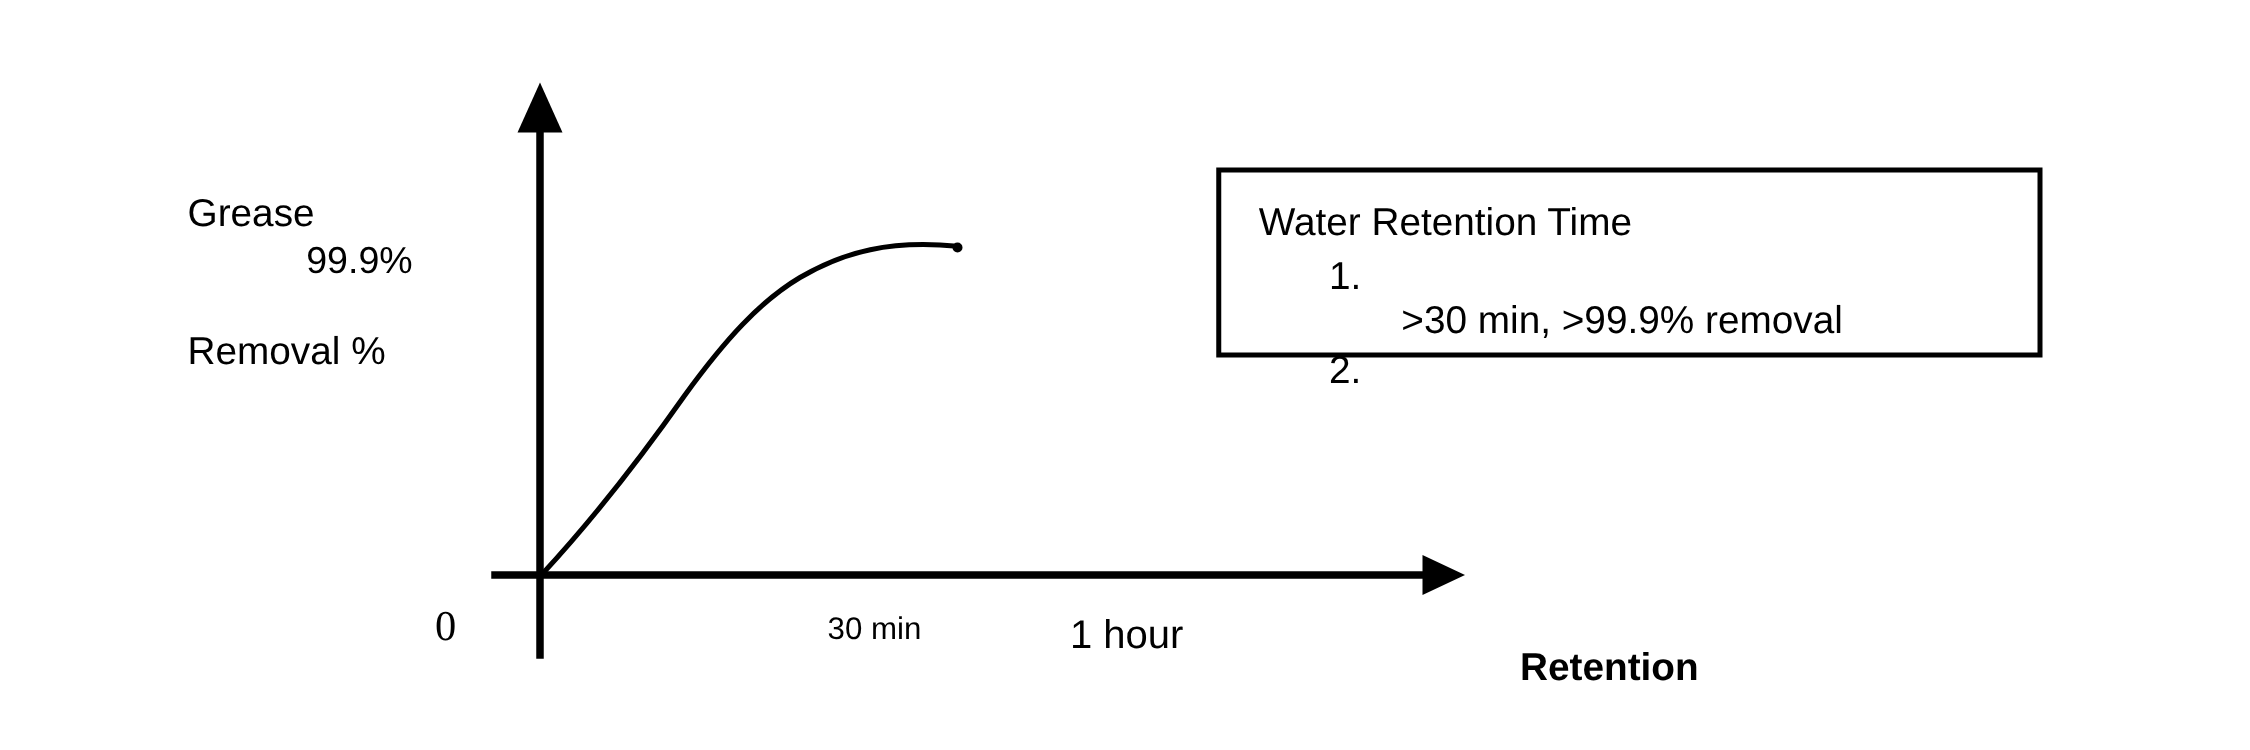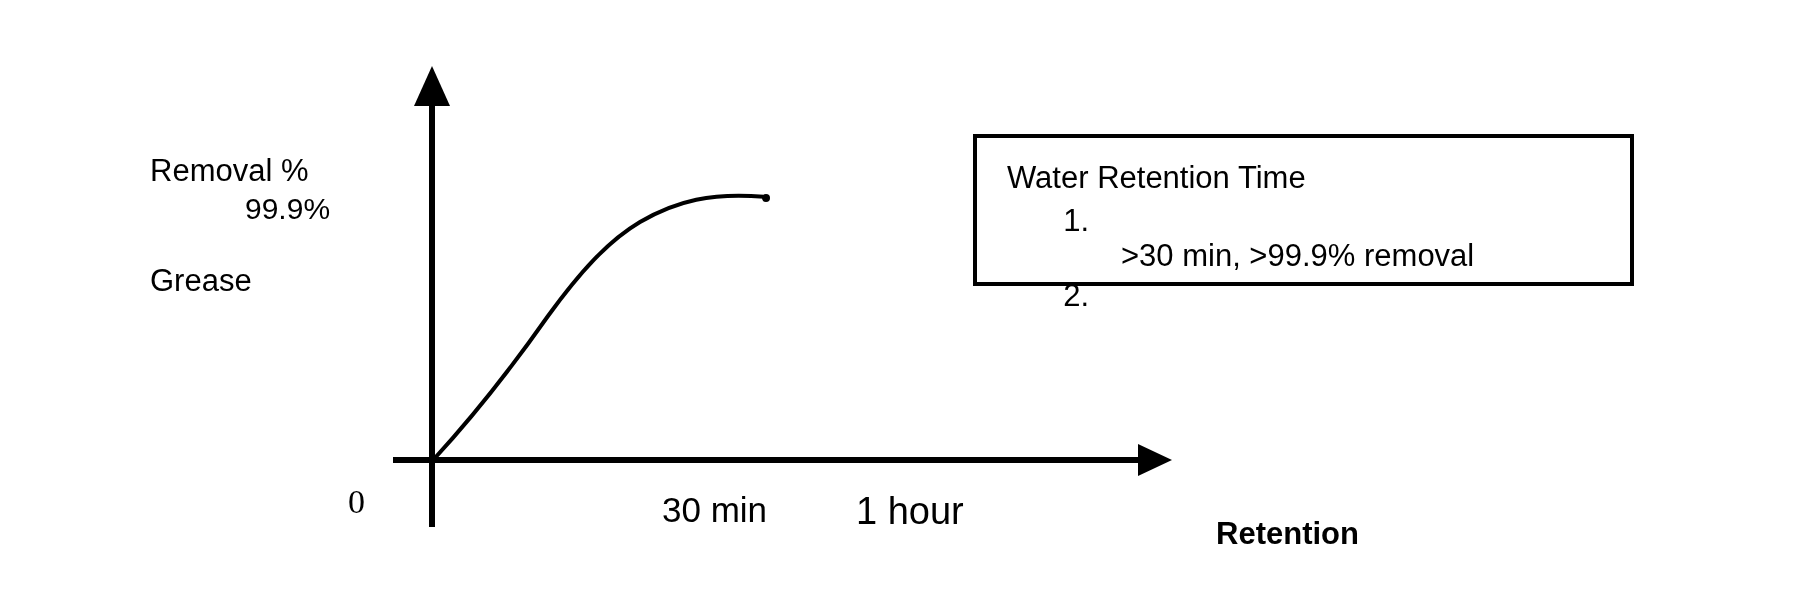--- a/index.html
+++ b/index.html
@@ -55,26 +55,26 @@
     left: 348px;
     top: 482px;
     font-size: 34px;
     font-family: "Liberation Serif", serif;
   }
 
   
   #x-tick-30min {
     left: 662px;
     top: 489px;
-    font-size: 35px;
+    font-size: 25px;
   }
   #x-tick-1hour {
     left: 856px;
     top: 489px;
-    font-size: 38px;
+    font-size: 32px;
   }
 
   
   #x-axis-title {
     left: 1216px;
     top: 443px;
     font-size: 31px;
   }
   #x-axis-title .ln { display: block; font-weight: bold; }
 
@@ -140,22 +140,22 @@
     </g>
 
     <path id="data-curve" d="M 434,459
              C 470,420 510,370 548,316
              C 580,272 608,241 640,222
              C 676,201 712,192 766,197" fill="none" stroke="#000000" stroke-width="4" stroke-linecap="round"></path>
     <circle cx="766" cy="198" r="4" fill="#000000"></circle>
   </svg>
 
   <div class="lbl" id="y-axis-title">
+    <span class="ln">Grease</span>
     <span class="ln">Removal %</span>
-    <span class="ln">Grease</span>
   </div>
 
   <div class="lbl" id="y-tick-999">99.9%</div>
 
   <div class="lbl" id="x-tick-zero">0</div>
 
   <div class="lbl" id="x-tick-30min">30 min</div>
   <div class="lbl" id="x-tick-1hour">1 hour</div>
 
   <div class="lbl" id="x-axis-title">

